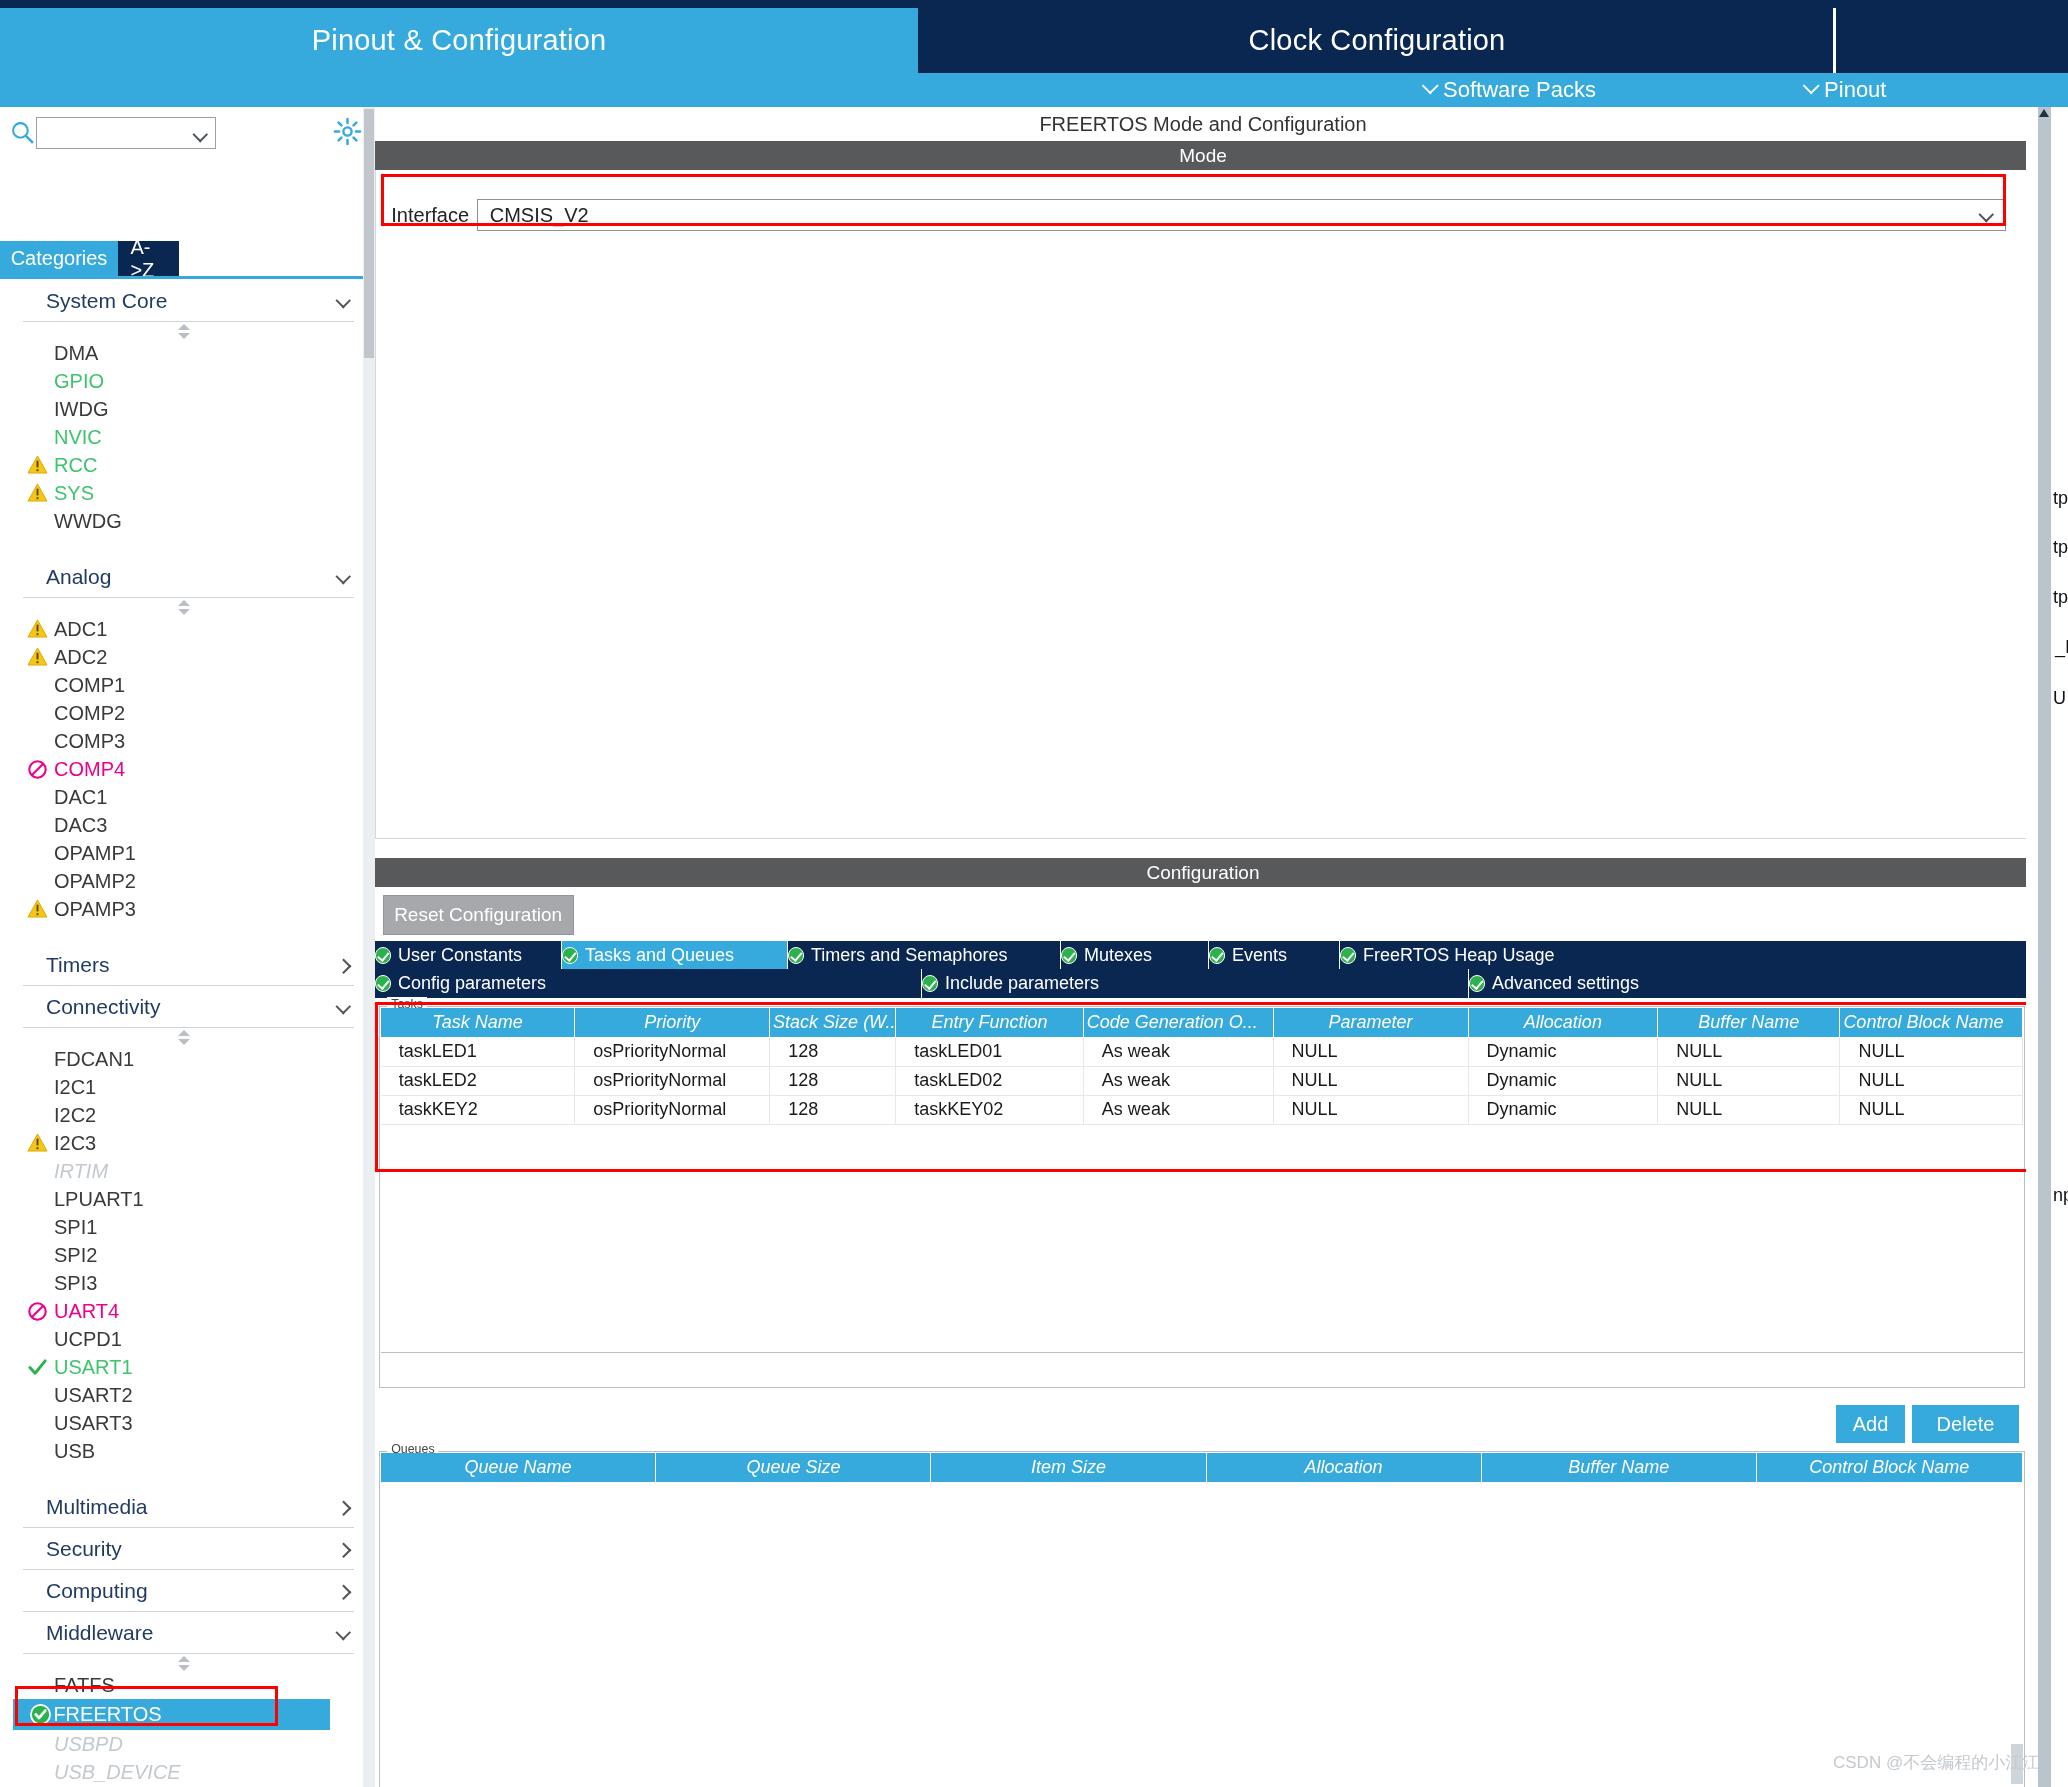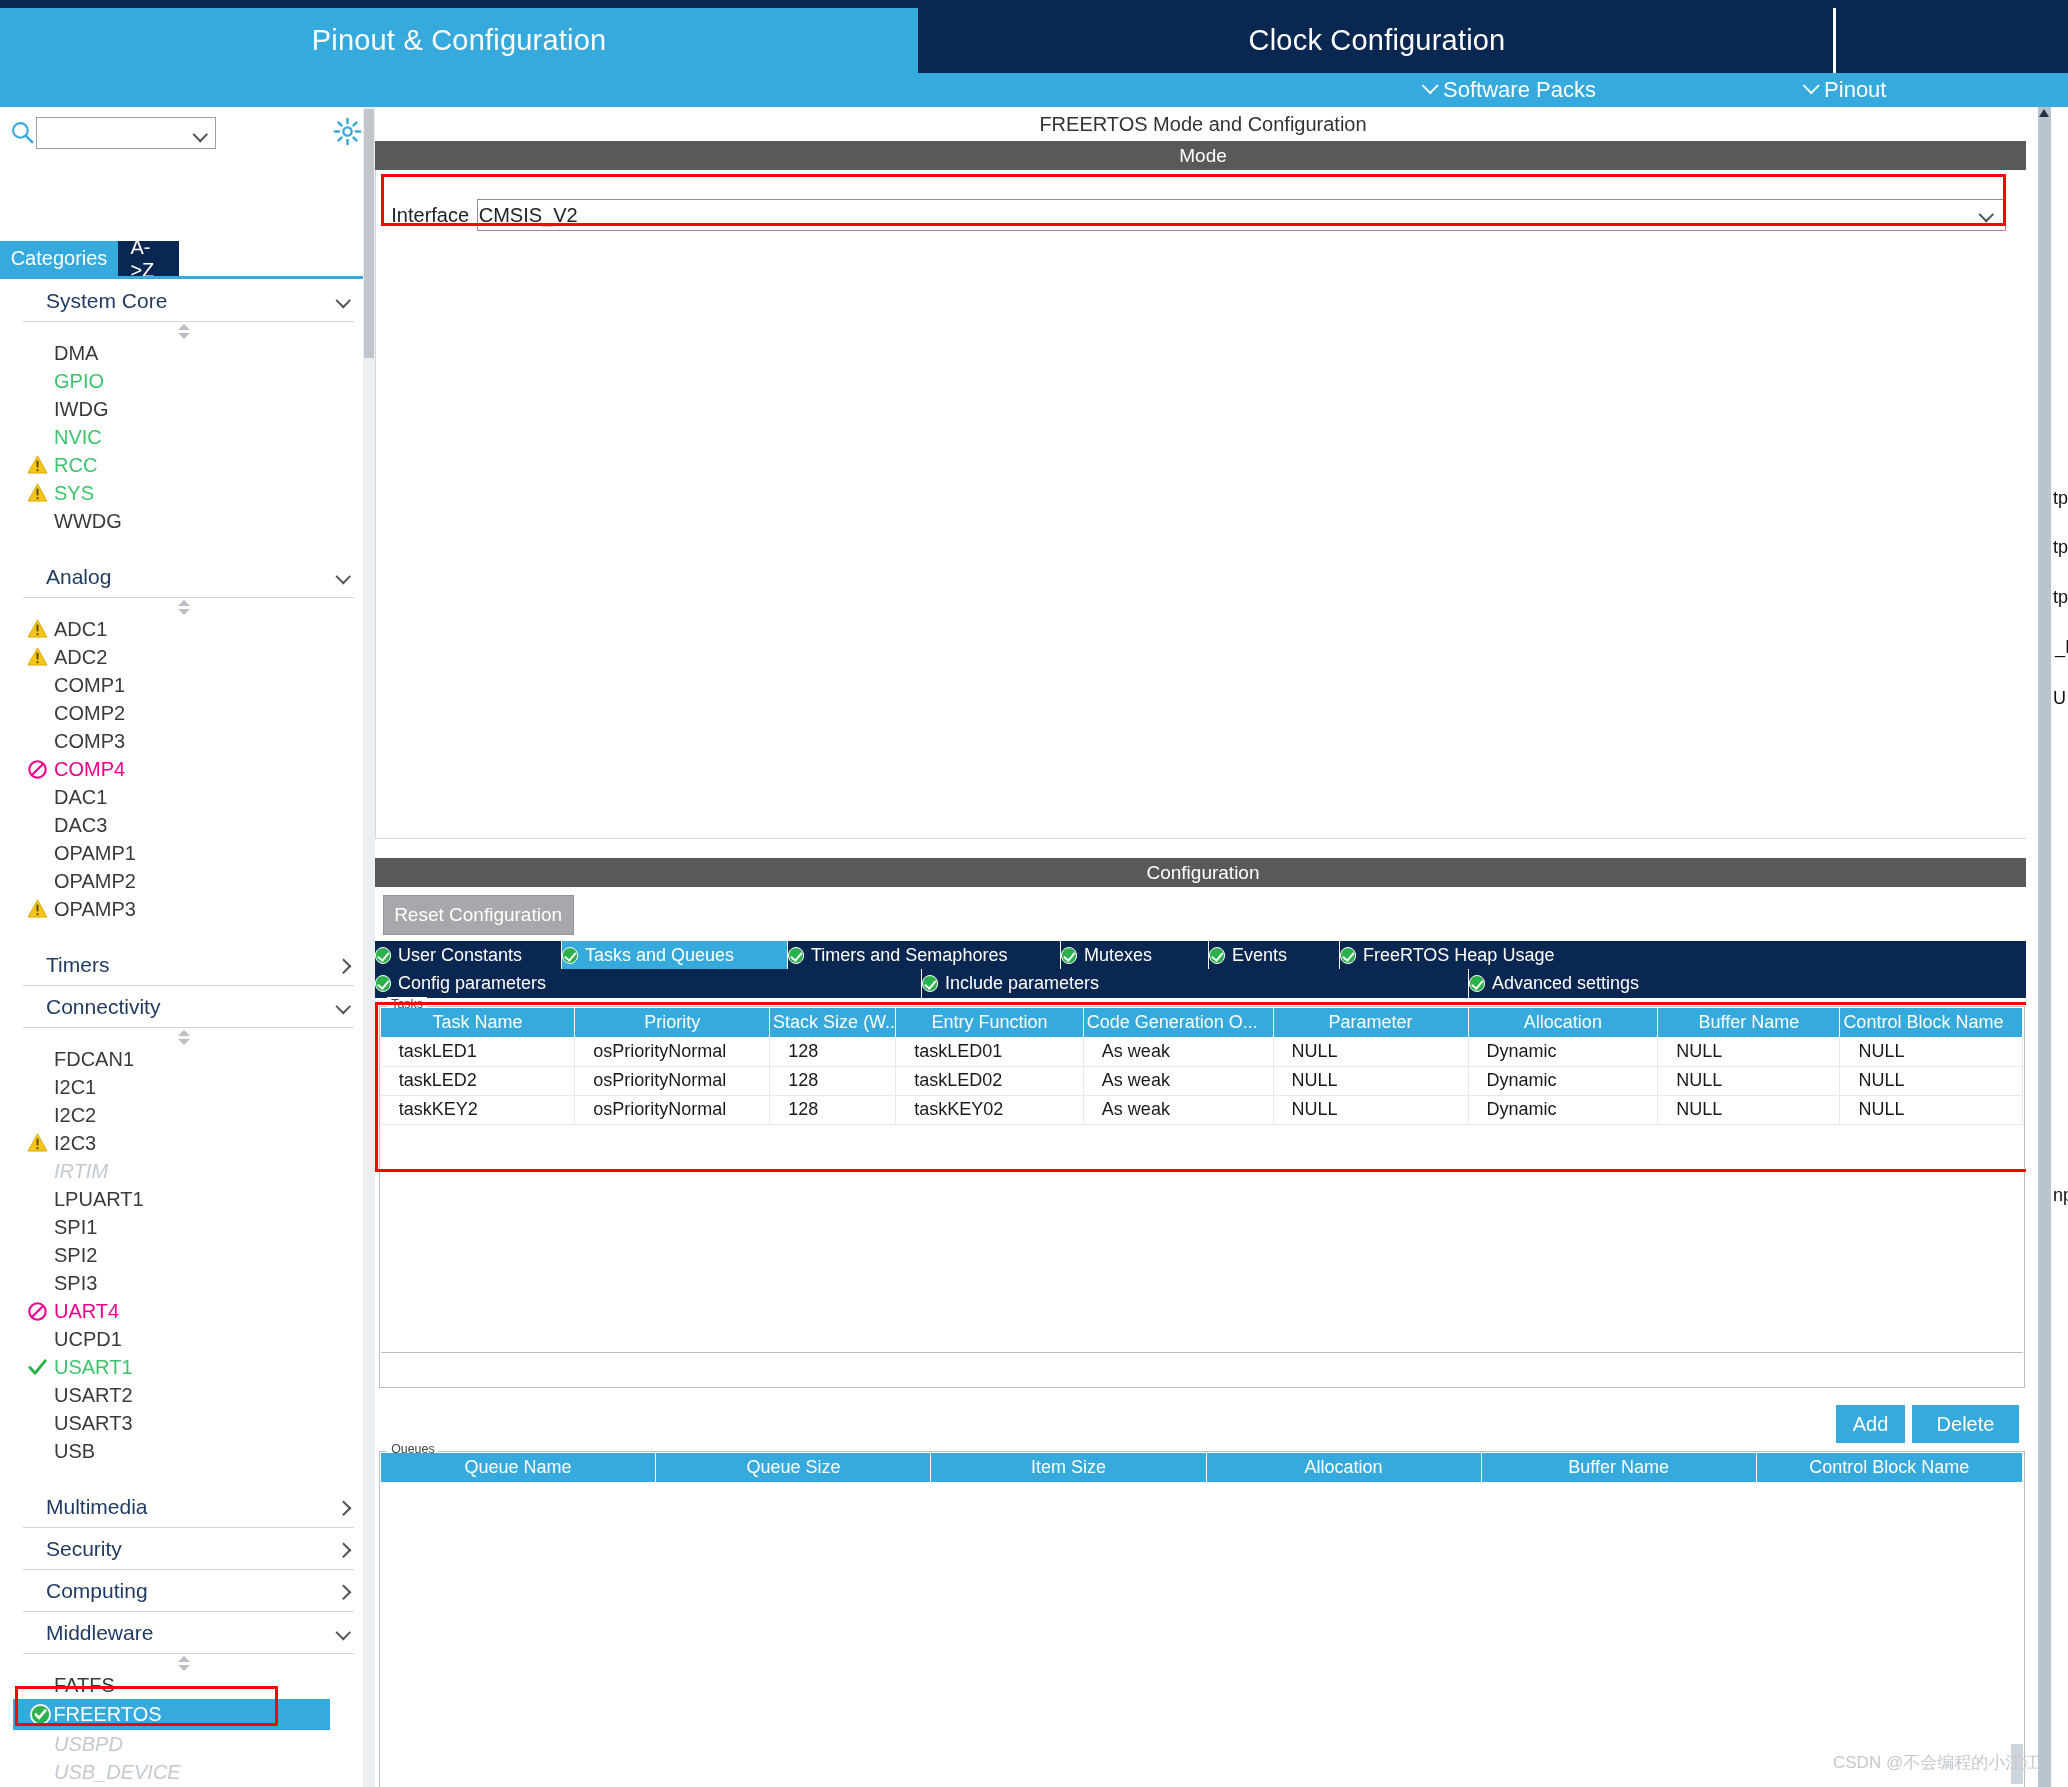--- a/index.html
+++ b/index.html
@@ -138,21 +138,21 @@
   .bar-config { top:751px; }
 
   .mode-panel {
     position:absolute; left:0; top:63px; width:1656px; height:669px;
     background:#ffffff; border:1px solid #d6d9dc; border-top:none;
   }
   .iface-row { position:absolute; left:15.3px; top:27px; width:1615px; height:36px; display:flex; align-items:center; }
   .iface-label { font-size:20px; color:#222; margin-right:7.6px; }
   .iface-select {
     position:relative; flex:1; height:32.5px; border:1px solid #8b9299; background:#fff;
-    display:flex; align-items:center; padding-left:1px; font-size:20px; color:#222;
+    display:flex; align-items:center; padding-left:12px; font-size:20px; color:#222;
   }
   .iface-select .dcaret {
     position:absolute; right:13.4px; top:9.6px; width:10.5px; height:10.5px;
     border-right:2.1px solid #4a5258; border-bottom:2.1px solid #4a5258;
     transform: rotate(45deg);
   }
   .redbox { position:absolute; border:3.8px solid #ff0000; pointer-events:none; }
 
   
   .reset-btn {
@@ -186,21 +186,21 @@
     border:1px solid #b9bfc4; background:#fff;
   }
   .group-legend {
     position:absolute; left:7.6px; top:-10.5px; background:#fff; padding:0 3.8px;
     font-size:12.4px; color:#444;
   }
   table.grid { border-collapse:collapse; width:100%; table-layout:fixed; }
   table.grid th {
     background:#36a9dd; color:#ffffff; font-size:18px; font-weight:normal;
     height:29px; border-right:1px solid #ffffff; text-align:center;
-    overflow:hidden; white-space:nowrap;
+    overflow:hidden; white-space:nowrap;font-style:italic;
   }
   table.grid th.lefted { text-align:left; padding-left:2.9px; }
   table.grid td {
     font-size:18px; color:#1a1a1a; height:29px; padding-left:18px;
     border-bottom:1px solid #e6e9eb; border-right:1px solid #e6e9eb;
     white-space:nowrap; overflow:hidden;
   }
   .tasks-table-wrap { position:absolute; left:1px; top:1px; width:1642px; height:344px; overflow:hidden; }
   .tasks-bottom-line { position:absolute; left:1px; bottom:34px; width:1642px; height:1px; background:#b9bfc4;}
 

